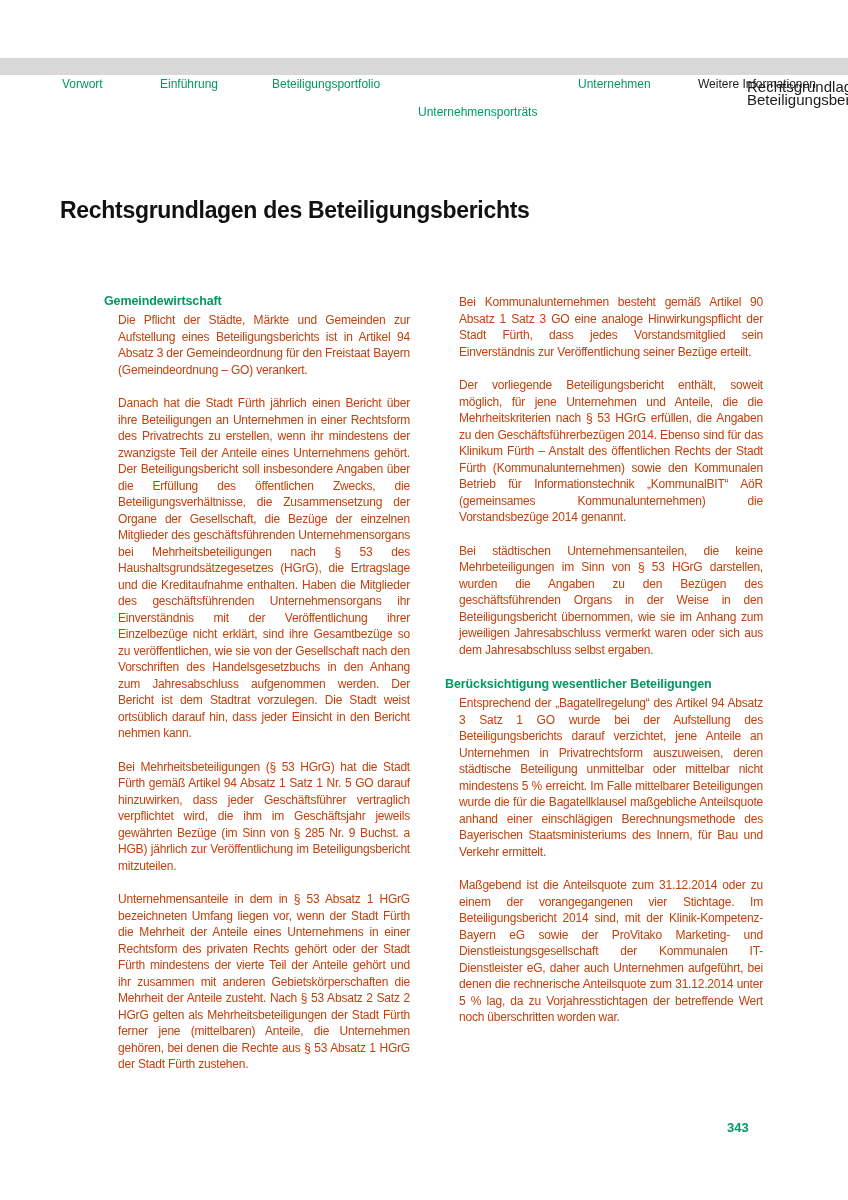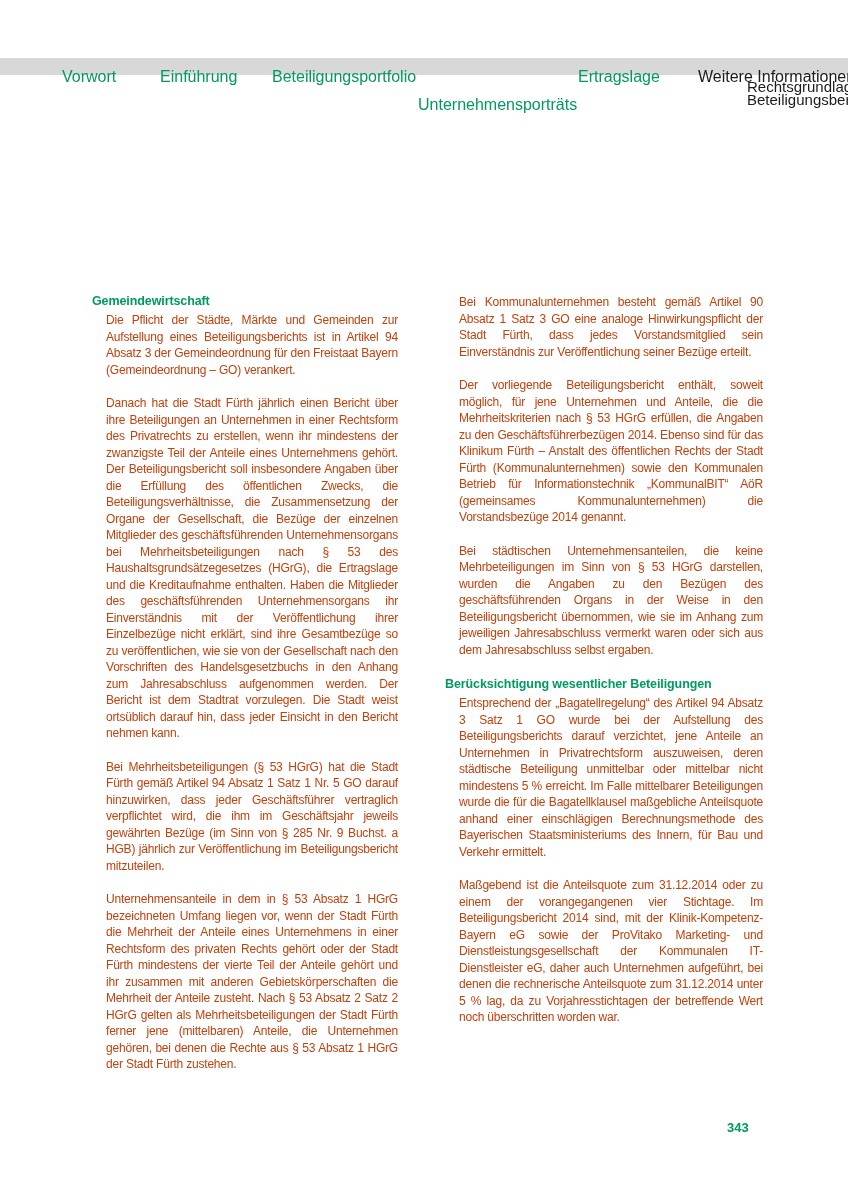--- a/index.html
+++ b/index.html
@@ -10,22 +10,22 @@
     font-family:"Liberation Sans","DejaVu Sans",sans-serif;
     color:#2d2d2d;
     overflow:hidden;
   }
   
   .navbar{
     position:absolute;left:0;top:58px;width:848px;height:17px;
     background:#d8d8d8;
   }
   .nav-item{
-    position:absolute;top:12px;
-    font-size:16px;line-height:13px;
+    position:absolute;top:20px;
+    font-size:12px;line-height:13px;
     color:#009a61;
     white-space:nowrap;
     cursor:pointer;
     text-decoration:none;
   }
   .nav-item.active{color:#1c1c1c;}
   .nav-vorwort{left:62px;}
   .nav-einfuehrung{left:160px;}
   .nav-portfolio{left:272px;}
   .nav-portraets{left:418px;margin-top:28px;}
@@ -45,21 +45,21 @@
     font-weight:bold;color:#111;
     letter-spacing:-0.3px;
     white-space:nowrap;
   }
   
   .col{
     position:absolute;top:294px;
     font-size:12px;line-height:16.5px;
     letter-spacing:-0.2px;
   }
-  .col-left{left:92px;width:306px;}
+  .col-left{left:104px;width:306px;}
   .col-right{left:445px;width:318px;}
   .sec-heading{
     margin:19px 0 3px 0;
     font-size:12.5px;line-height:15px;
     font-weight:bold;color:#009a61;
     letter-spacing:-0.1px;
   }
   .col .sec-heading:first-child{margin-top:0;}
   .para{
     margin:0 0 17px 14px;
@@ -77,29 +77,30 @@
 </head>
 <body>
 
 <div class="page">
 
   <div class="navbar">
     <span class="nav-item nav-vorwort">Vorwort</span>
     <span class="nav-item nav-einfuehrung">Einführung</span>
     <span class="nav-item nav-portfolio">Beteiligungsportfolio</span>
     <span class="nav-item nav-portraets">Unternehmensporträts</span>
-    <span class="nav-item nav-suchregister">Ertragslage</span>
+    <span class="nav-item nav-suchregister">Unternehmen</span>
     <span class="nav-item nav-weitere active">Weitere Informationen</span>
   </div>
 
   <div class="nav-sub">
     <div>Rechtsgrundlagen des</div>
     <div>Beteiligungsberichts</div>
   </div>
 
+  <h1 class="doc-title">Rechtsgrundlagen des Beteiligungsberichts</h1>
 
   <div class="col col-left">
     <h2 class="sec-heading">Gemeindewirtschaft</h2>
     <p class="para">Die Pflicht der Städte, Märkte und Gemeinden zur Aufstellung eines Beteiligungsberichts ist in Artikel 94 Absatz 3 der Gemeindeordnung für den Freistaat Bayern (Gemeindeordnung – GO) verankert.</p>
     <p class="para">Danach hat die Stadt Fürth jährlich einen Bericht über ihre Beteiligungen an Unternehmen in einer Rechtsform des Privatrechts zu erstellen, wenn ihr mindestens der zwanzigste Teil der Anteile eines Unternehmens gehört. Der Beteiligungsbericht soll insbesondere Angaben über die Erfüllung des öffentlichen Zwecks, die Beteiligungsverhältnisse, die Zusammensetzung der Organe der Gesellschaft, die Bezüge der einzelnen Mitglieder des geschäftsführenden Unternehmensorgans bei Mehrheitsbeteiligungen nach § 53 des Haushaltsgrundsätzegesetzes (HGrG), die Ertragslage und die Kreditaufnahme enthalten. Haben die Mitglieder des geschäftsführenden Unternehmensorgans ihr Einverständnis mit der Veröffentlichung ihrer Einzelbezüge nicht erklärt, sind ihre Gesamtbezüge so zu veröffentlichen, wie sie von der Gesellschaft nach den Vorschriften des Handelsgesetzbuchs in den Anhang zum Jahresabschluss aufgenommen werden. Der Bericht ist dem Stadtrat vorzulegen. Die Stadt weist ortsüblich darauf hin, dass jeder Einsicht in den Bericht nehmen kann.</p>
     <p class="para">Bei Mehrheitsbeteiligungen (§ 53 HGrG) hat die Stadt Fürth gemäß Artikel 94 Absatz 1 Satz 1 Nr. 5 GO darauf hinzuwirken, dass jeder Geschäftsführer vertraglich verpflichtet wird, die ihm im Geschäftsjahr jeweils gewährten Bezüge (im Sinn von § 285 Nr. 9 Buchst. a HGB) jährlich zur Veröffentlichung im Beteiligungsbericht mitzuteilen.</p>
     <p class="para">Unternehmensanteile in dem in § 53 Absatz 1 HGrG bezeichneten Umfang liegen vor, wenn der Stadt Fürth die Mehrheit der Anteile eines Unternehmens in einer Rechtsform des privaten Rechts gehört oder der Stadt Fürth mindestens der vierte Teil der Anteile gehört und ihr zusammen mit anderen Gebietskörperschaften die Mehrheit der Anteile zusteht. Nach § 53 Absatz 2 Satz 2 HGrG gelten als Mehrheitsbeteiligungen der Stadt Fürth ferner jene (mittelbaren) Anteile, die Unternehmen gehören, bei denen die Rechte aus § 53 Absatz 1 HGrG der Stadt Fürth zustehen.</p>
   </div>
 
   <div class="col col-right">

